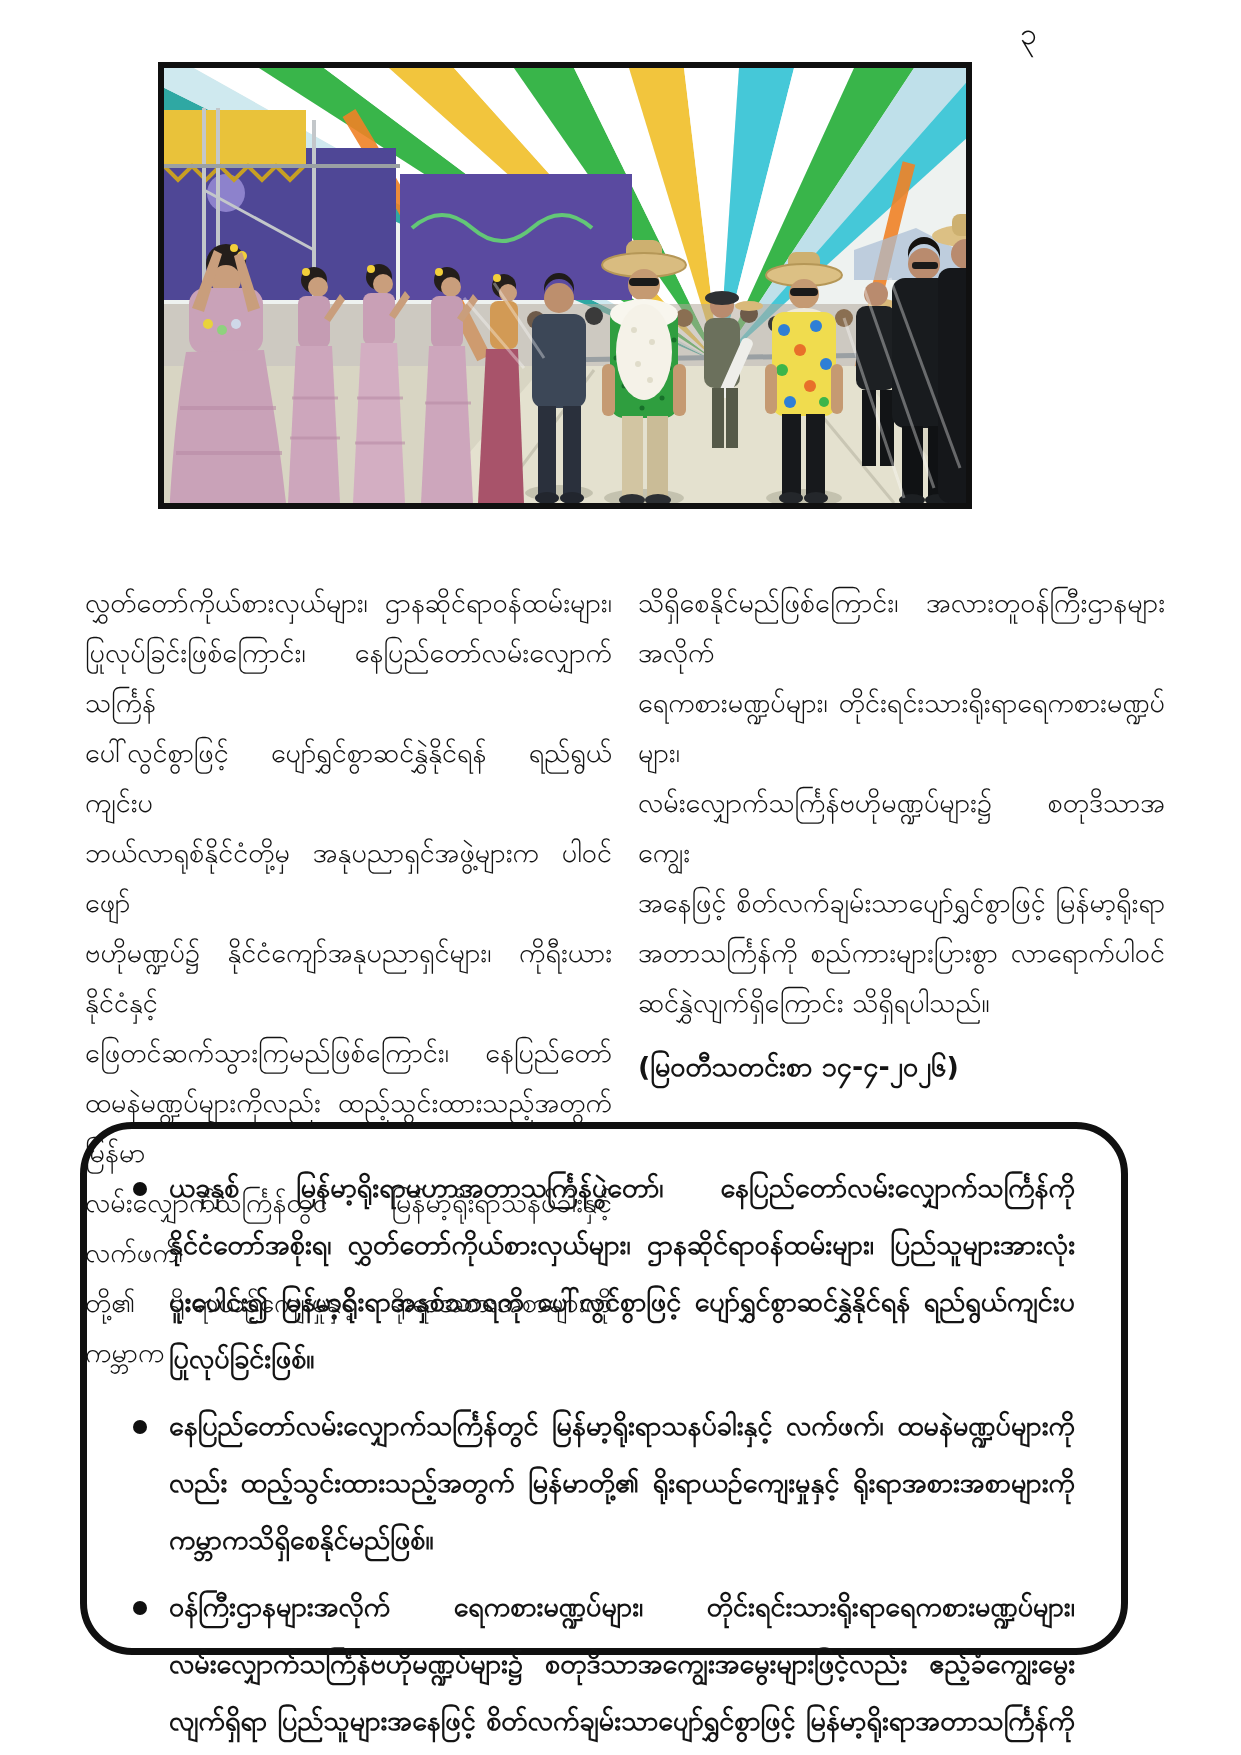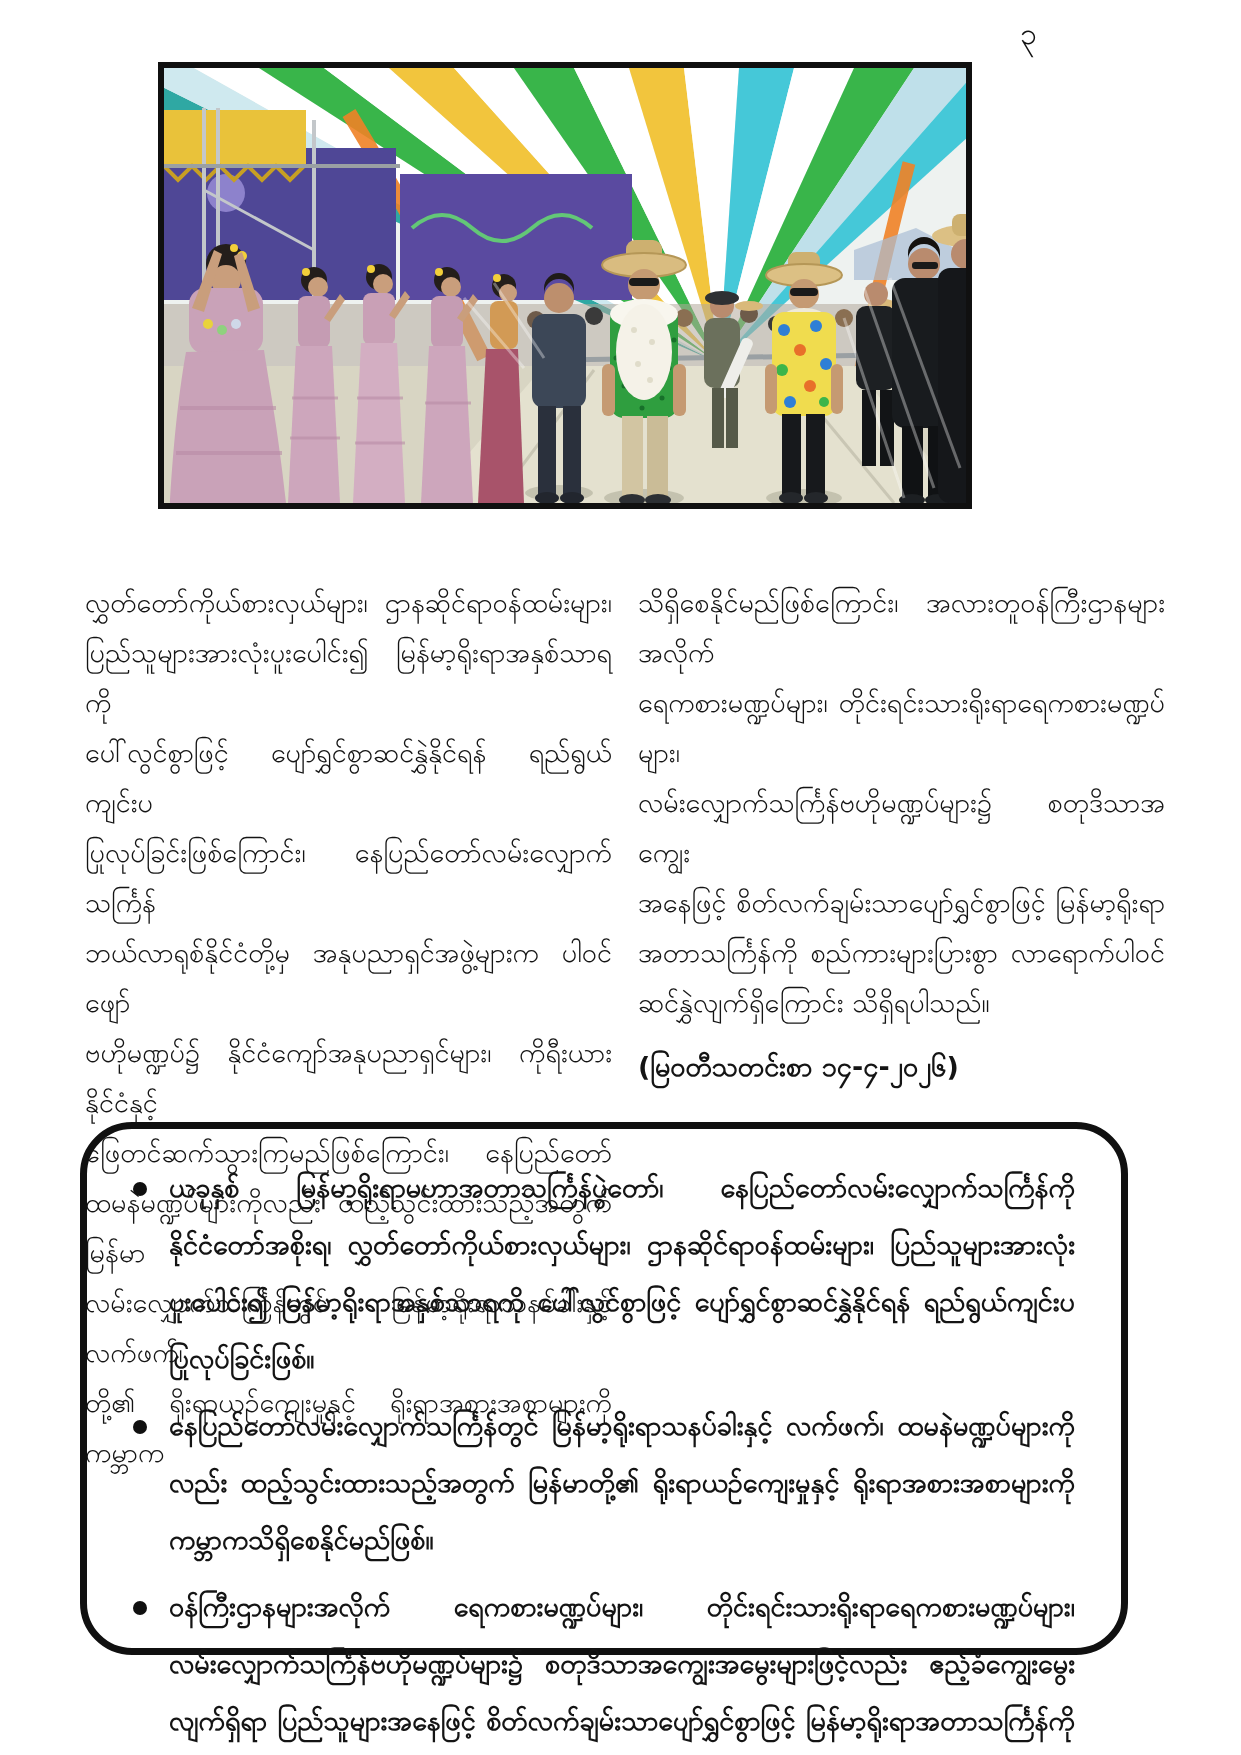--- a/index.html
+++ b/index.html
@@ -262,23 +262,22 @@
         <line x1="680" y1="250" x2="740" y2="430"></line>
         <line x1="300" y1="230" x2="360" y2="300"></line>
         <line x1="330" y1="215" x2="380" y2="290"></line>
       </g>
     </svg>
   </div>
 
   <div class="article">
     <div class="col">
       <div class="line">လွှတ်တော်ကိုယ်စားလှယ်များ၊ ဌာနဆိုင်ရာဝန်ထမ်းများ၊</div>
-      <div class="line">ပြည်သူများအားလုံးပူးပေါင်း၍ မြန်မာ့ရိုးရာအနှစ်သာရကို</div>
+      <div class="line">ပြုလုပ်ခြင်းဖြစ်ကြောင်း၊ နေပြည်တော်လမ်းလျှောက်သင်္ကြန်</div>
       <div class="line">ပေါ်လွင်စွာဖြင့် ပျော်ရွှင်စွာဆင်နွှဲနိုင်ရန် ရည်ရွယ်ကျင်းပ</div>
-      <div class="line">ပြုလုပ်ခြင်းဖြစ်ကြောင်း၊ နေပြည်တော်လမ်းလျှောက်သင်္ကြန်</div>
       <div class="line">ဘယ်လာရုစ်နိုင်ငံတို့မှ အနုပညာရှင်အဖွဲ့များက ပါဝင်ဖျော်</div>
       <div class="line">ဗဟိုမဏ္ဍပ်၌ နိုင်ငံကျော်အနုပညာရှင်များ၊ ကိုရီးယားနိုင်ငံနှင့်</div>
       <div class="line">ဖြေတင်ဆက်သွားကြမည်ဖြစ်ကြောင်း၊ နေပြည်တော်</div>
       <div class="line">ထမနဲမဏ္ဍပ်များကိုလည်း ထည့်သွင်းထားသည့်အတွက် မြန်မာ</div>
       <div class="line">လမ်းလျှောက်သင်္ကြန်တွင် မြန်မာ့ရိုးရာသနပ်ခါးနှင့် လက်ဖက်၊</div>
       <div class="line">တို့၏ ရိုးရာယဉ်ကျေးမှုနှင့် ရိုးရာအစားအစာများကို ကမ္ဘာက</div>
     </div>
     <div class="col">
       <div class="line">သိရှိစေနိုင်မည်ဖြစ်ကြောင်း၊ အလားတူဝန်ကြီးဌာနများအလိုက်</div>
       <div class="line">ရေကစားမဏ္ဍပ်များ၊ တိုင်းရင်းသားရိုးရာရေကစားမဏ္ဍပ်များ၊</div>

